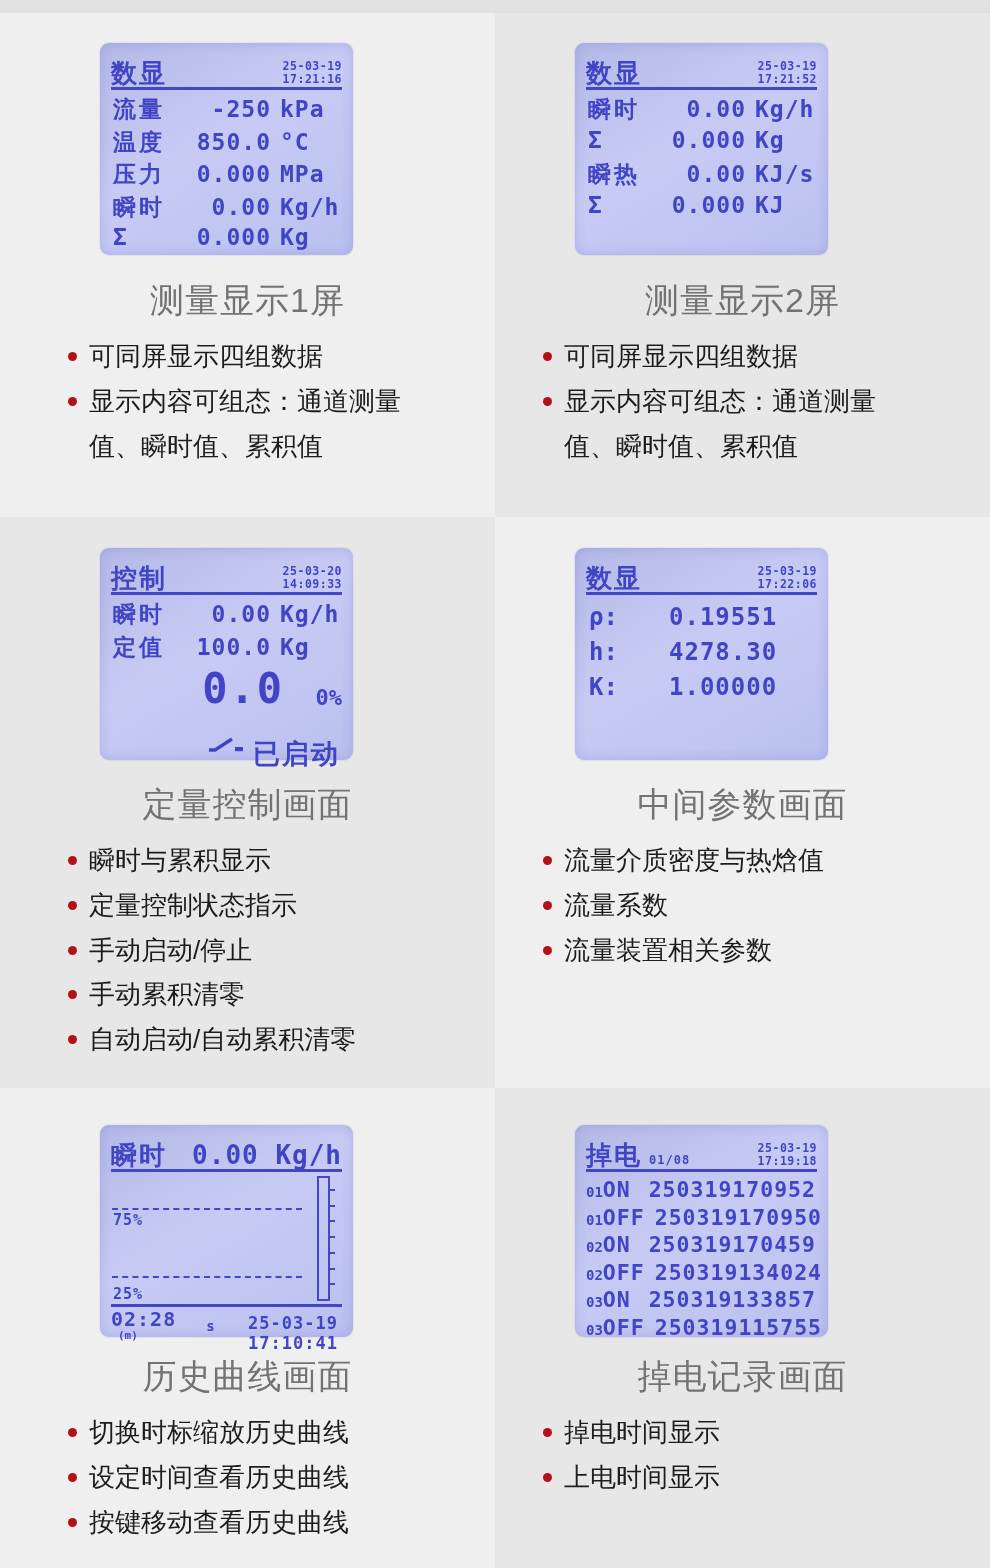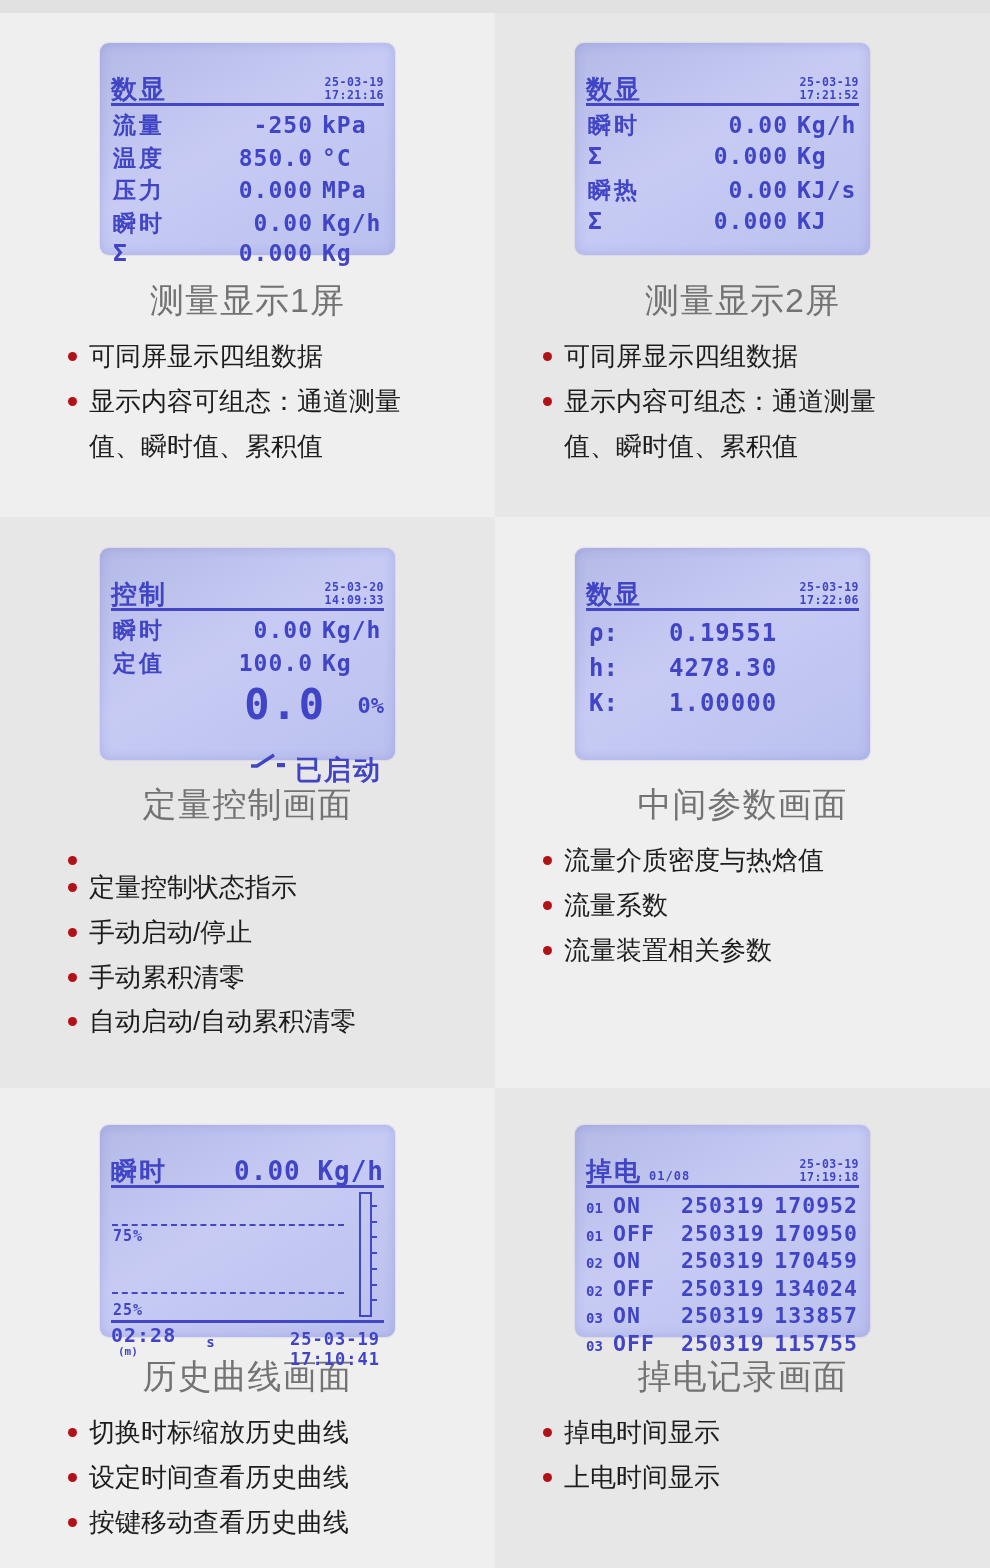--- a/index.html
+++ b/index.html
@@ -5,22 +5,22 @@
   html,body{margin:0;padding:0;}
   .page{width:990px;height:1568px;background:#ffffff;overflow:hidden;
         font-family:"Liberation Sans","DejaVu Sans",sans-serif;}
   .topstrip{height:13px;background:#e2e1e1;}
   .grid{display:grid;grid-template-columns:495px 495px;grid-template-rows:504px 571px 480px;}
   .cell{box-sizing:border-box;overflow:hidden;}
   .bg-l{background:#f0efef;}
   .bg-d{background:#e8e7e7;}
 
   
-  .lcd{width:295px;height:212px;border-radius:9px;box-sizing:border-box;
-       padding:21px 11px;position:relative;
+  .lcd{width:253px;height:212px;border-radius:9px;box-sizing:border-box;
+       padding:5px 11px;position:relative;
        background:linear-gradient(150deg,#b4b9e6 0%,#c7cbf4 45%,#bac0ee 100%);
        box-shadow:inset 0 0 12px rgba(70,76,190,.20),0 0 2px rgba(120,125,200,.4);
        color:#4145c5;font-family:"DejaVu Sans Mono","Liberation Mono",monospace;
        font-weight:bold;}
   .r1 .lcd{margin-top:30px;}
   .r2 .lcd{margin-top:31px;}
   .r3 .lcd{margin-top:37px;}
   .colL .lcd{margin-left:100px;}
   .colR .lcd{margin-left:80px;}
 
@@ -30,21 +30,21 @@
   .pageidx{font-size:12px;margin-left:7px;letter-spacing:1px;}
   .lcd-dt{text-align:right;font-size:11.5px;line-height:1.15;letter-spacing:.5px;}
 
   .lcd-body{margin-top:4px;}
   .mrow{display:flex;align-items:baseline;height:32.5px;font-size:23px;}
   .mrow .lbl{letter-spacing:3px;padding-left:2px;}
   .mrow .val{flex:1;text-align:right;letter-spacing:1px;}
   .mrow .unit{width:62px;padding-left:9px;letter-spacing:1px;}
 
   
-  .bigrow{display:flex;align-items:center;margin-top:4px;}
+  .bigrow{display:flex;align-items:flex-end;margin-top:4px;}
   .bigval{flex:1;text-align:right;font-size:42px;letter-spacing:2px;line-height:1;}
   .bigpct{width:58px;text-align:right;font-size:22px;}
   .statusrow{display:flex;justify-content:flex-end;align-items:flex-start;gap:10px;
              margin-top:26px;font-size:27px;letter-spacing:2px;padding-right:2px;}
 
   
   .pbody{margin-top:8px;}
   .prow{display:flex;align-items:baseline;height:35px;font-size:24px;}
   .plbl{width:80px;padding-left:3px;}
   .pval{letter-spacing:1px;}
@@ -221,20 +221,21 @@
               <rect x="28" y="11" width="8" height="4.2" fill="#4145c5"></rect>
             </svg>
             <span>已启动</span>
           </div>
         </div>
       </div>
       <h2 class="sec-title">定量控制画面</h2>
       <ul class="bullets">
         <li>
             <span class="dot"></span>
+            <span class="btxt">瞬时与累积显示</span>
           </li>
         <li>
             <span class="dot"></span>
             <span class="btxt">定量控制状态指示</span>
           </li>
         <li>
             <span class="dot"></span>
             <span class="btxt">手动启动/停止</span>
           </li>
         <li>

